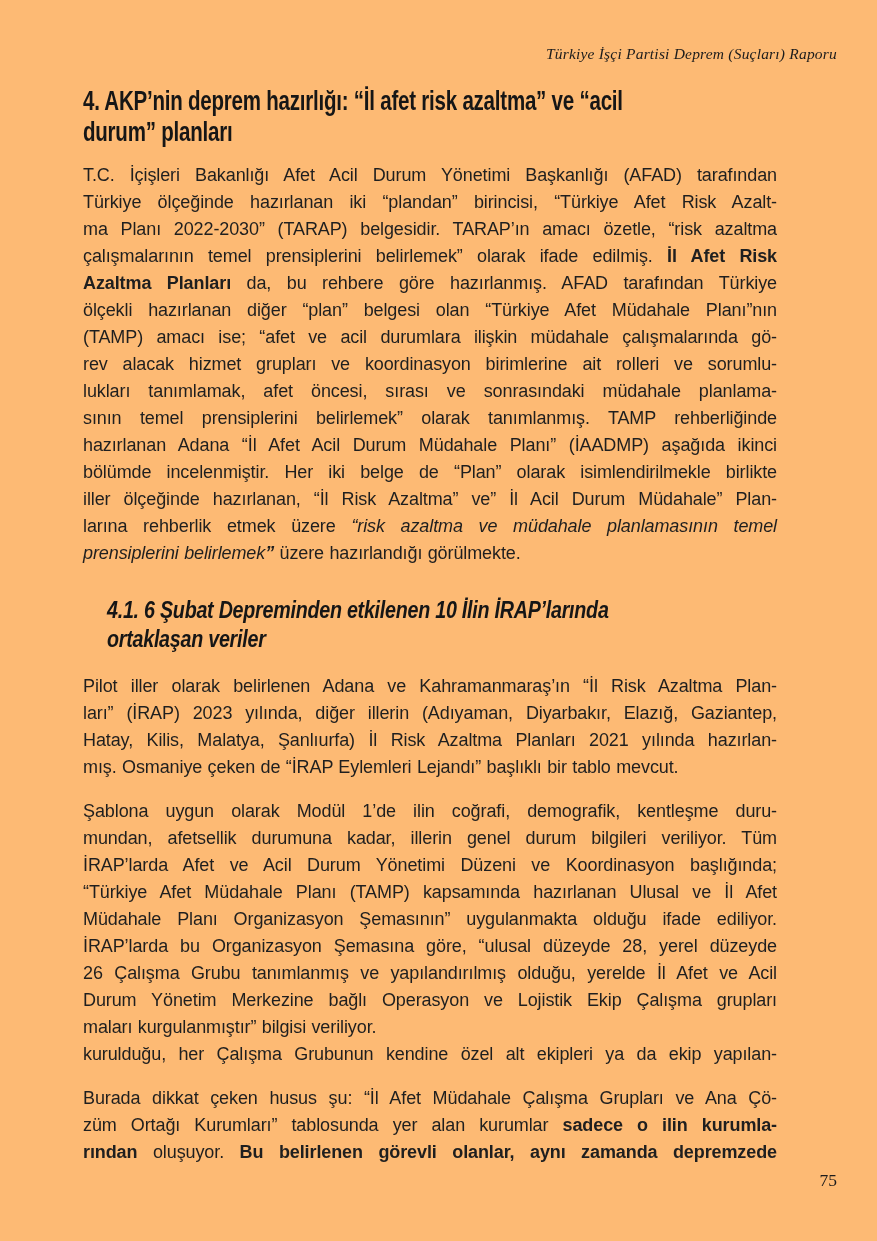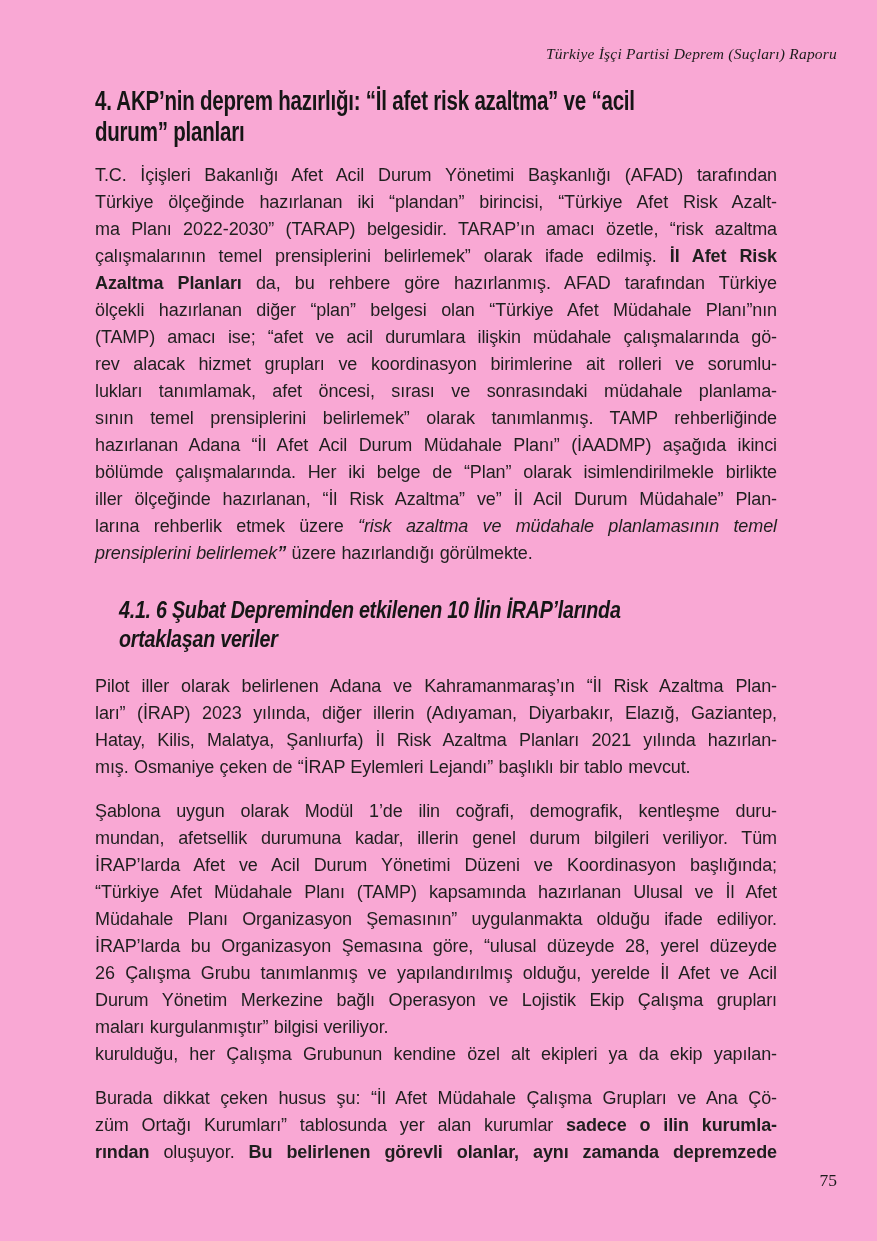--- a/index.html
+++ b/index.html
@@ -1,40 +1,39 @@
 <!DOCTYPE html>
 <html><head>
 <meta charset="utf-8">
 <style>
   html, body { margin: 0; padding: 0; background: #ffffff; }
   .page {
     position: relative;
     width: 877px;
     height: 1241px;
-    background: #f9a8d4;
+    background: #fdba74;
     overflow: hidden;
     font-family: "Liberation Sans", "DejaVu Sans", sans-serif;
     color: #1f1f1f;
   }
   .running-header {
     position: absolute;
     top: 45px;
     right: 40px;
     font-family: "Liberation Serif", "DejaVu Serif", serif;
     font-style: italic;
     font-size: 15.5px;
     color: #1c1c1c;
     letter-spacing: 0.2px;
   }
   .content {
     position: absolute;
     left: 83px;
     right: 100px;
     top: 86px;
-    margin-left: 12px;
   }
   .doc-title {
     color: #161616;
     margin-bottom: 14px;
   }
   .doc-title .t-line {
     display: inline-block;
     white-space: nowrap;
     font-weight: 700;
     font-size: 27px;
@@ -107,21 +106,21 @@
           <div class="line"><span class="s-r">Türkiye ölçeğinde hazırlanan iki “plandan” birincisi, “Türkiye Afet Risk Azalt-</span></div>
           <div class="line"><span class="s-r">ma Planı 2022-2030” (TARAP) belgesidir. TARAP’ın amacı özetle, “risk azaltma</span></div>
           <div class="line"><span class="s-r">çalışmalarının temel prensiplerini belirlemek” olarak ifade edilmiş. </span><span class="s-b">İl Afet Risk</span></div>
           <div class="line"><span class="s-b">Azaltma Planları</span><span class="s-r"> da, bu rehbere göre hazırlanmış. AFAD tarafından Türkiye</span></div>
           <div class="line"><span class="s-r">ölçekli hazırlanan diğer “plan” belgesi olan “Türkiye Afet Müdahale Planı”nın</span></div>
           <div class="line"><span class="s-r">(TAMP) amacı ise; “afet ve acil durumlara ilişkin müdahale çalışmalarında gö-</span></div>
           <div class="line"><span class="s-r">rev alacak hizmet grupları ve koordinasyon birimlerine ait rolleri ve sorumlu-</span></div>
           <div class="line"><span class="s-r">lukları tanımlamak, afet öncesi, sırası ve sonrasındaki müdahale planlama-</span></div>
           <div class="line"><span class="s-r">sının temel prensiplerini belirlemek” olarak tanımlanmış. TAMP rehberliğinde</span></div>
           <div class="line"><span class="s-r">hazırlanan Adana “İl Afet Acil Durum Müdahale Planı” (İAADMP) aşağıda ikinci</span></div>
-          <div class="line"><span class="s-r">bölümde çalışmalarında. Her iki belge de “Plan” olarak isimlendirilmekle birlikte</span></div>
+          <div class="line"><span class="s-r">bölümde incelenmiştir. Her iki belge de “Plan” olarak isimlendirilmekle birlikte</span></div>
           <div class="line"><span class="s-r">iller ölçeğinde hazırlanan, “İl Risk Azaltma” ve” İl Acil Durum Müdahale” Plan-</span></div>
           <div class="line"><span class="s-r">larına rehberlik etmek üzere </span><span class="s-i">“risk azaltma ve müdahale planlamasının temel</span></div>
           <div class="line noju"><span class="s-i">prensiplerini belirlemek</span><span class="s-bi">”</span><span class="s-r"> üzere hazırlandığı görülmekte.</span></div>
         </div>
         <div class="section-heading">
           <div class="h-row"><span class="h-line">4.1. 6 Şubat Depreminden etkilenen 10 İlin İRAP’larında</span></div>
           <div class="h-row"><span class="h-line">ortaklaşan veriler</span></div>
         </div>
         <div class="body-par">
           <div class="line"><span class="s-r">Pilot iller olarak belirlenen Adana ve Kahramanmaraş’ın “İl Risk Azaltma Plan-</span></div>

